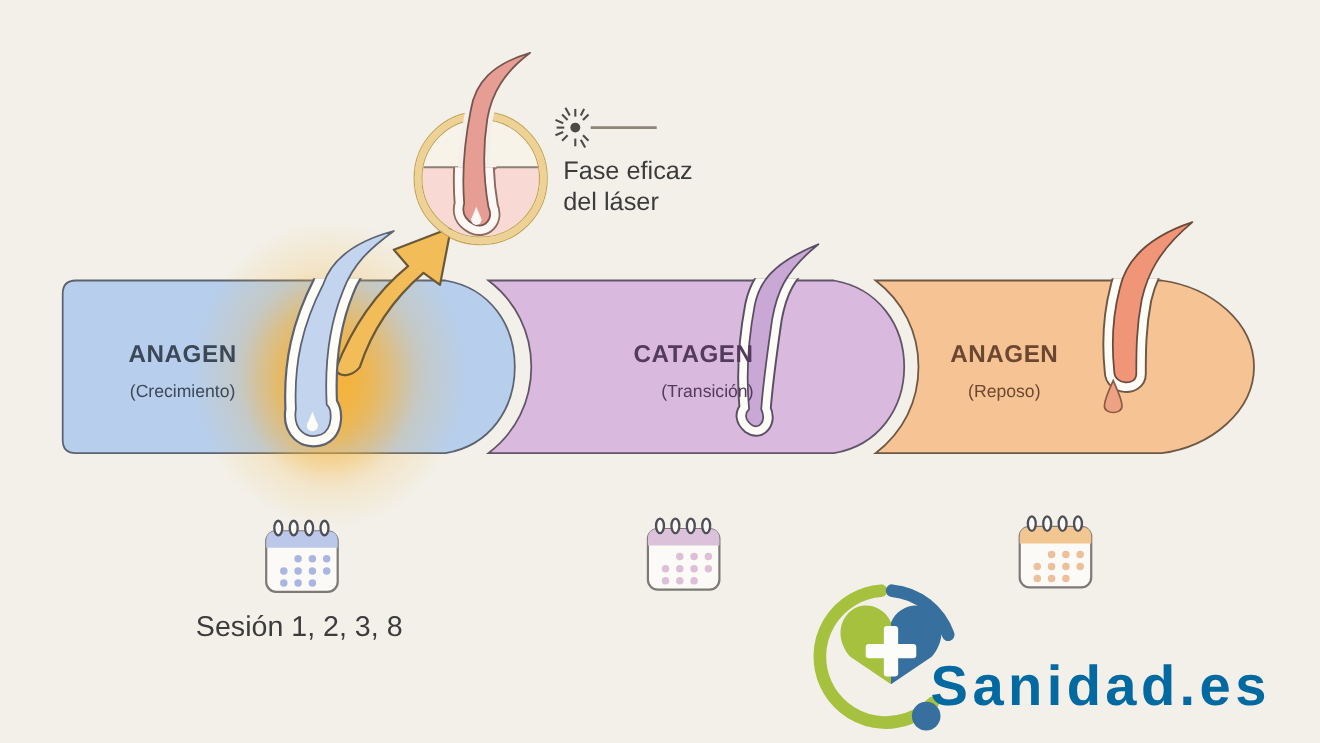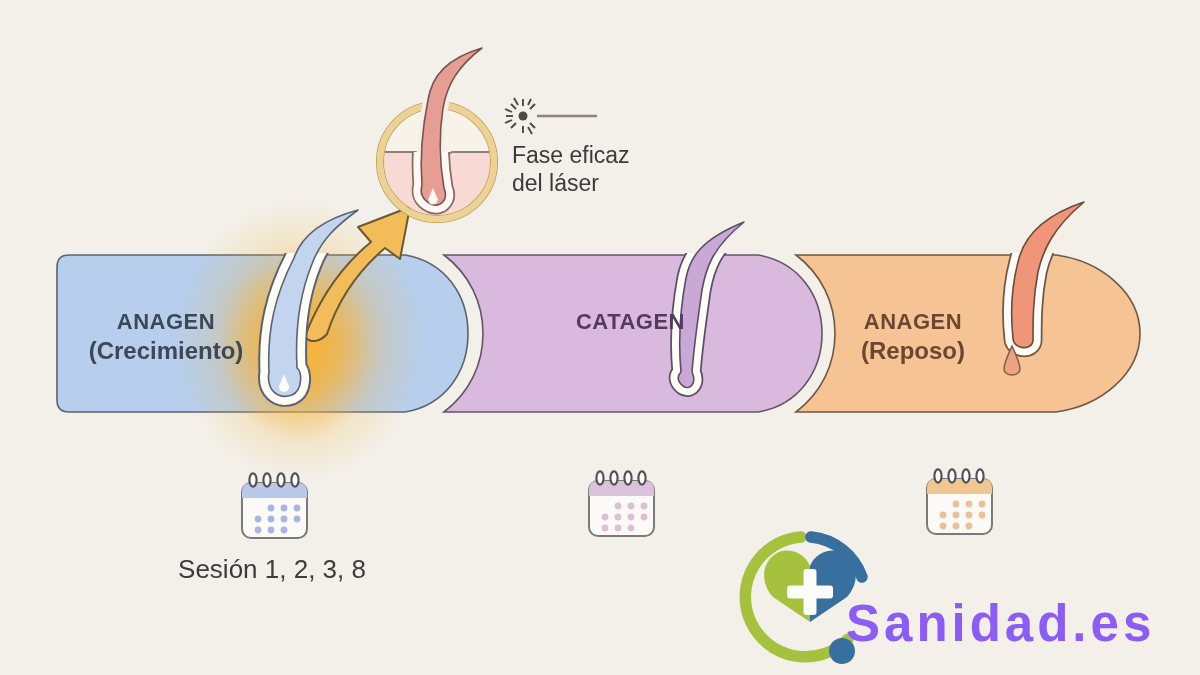--- a/index.html
+++ b/index.html
@@ -2,29 +2,29 @@
 <html><head>
 <meta charset="utf-8">
 <style>
   html,body{margin:0;padding:0;}
   body{width:1200px;height:675px;position:relative;overflow:hidden;
        background:#f2f0e9;font-family:"Liberation Sans",sans-serif;}
   .stage{position:absolute;inset:0;width:1200px;height:605px;border-radius:30px;}
   svg{position:absolute;left:0;top:0;}
   .label{position:absolute;text-align:center;}
   .phase-title{font-size:22px;font-weight:700;line-height:1.2;letter-spacing:.5px;}
-  .phase-sub{font-size:24px;font-weight:700;line-height:1.2;margin-top:2px;}
+  .phase-sub{font-size:16px;font-weight:400;line-height:1.2;margin-top:12px;}
   .phase-anagen{color:#3c4757;}
   .phase-catagen{color:#533a5e;text-align:right;}
   .phase-telogen{color:#6b4732;}
   .laser-note{position:absolute;left:512px;top:141px;text-align:left;color:#3b3b3b;
               font-size:23px;line-height:28px;}
   .session-caption{position:absolute;left:152px;top:554px;width:240px;text-align:center;
                    color:#3c3c3c;font-size:26px;}
-  .wordmark{position:absolute;left:846px;top:594px;color:#8b5cf6;font-size:51px;
+  .wordmark{position:absolute;left:846px;top:594px;color:#0369a1;font-size:51px;
             font-weight:700;letter-spacing:4px;white-space:nowrap;}
 </style>
 </head>
 <body>
 
 <div class="stage">
 
 <svg width="1200" height="675" viewBox="0 0 1200 675">
   <defs>
     <radialGradient id="glow" cx="50%" cy="50%" r="50%">
@@ -220,20 +220,21 @@
   <div>del láser</div>
 </div>
 
 <div class="label phase-anagen" style="left:56px;top:309px;width:220px;">
   <div class="phase-title">ANAGEN</div>
   <div class="phase-sub">(Crecimiento)</div>
 </div>
 
 <div class="label phase-catagen" style="left:465px;top:309px;width:220px;">
   <div class="phase-title">CATAGEN</div>
+  <div class="phase-sub">(Transición)</div>
 </div>
 
 <div class="label phase-telogen" style="left:803px;top:309px;width:220px;">
   <div class="phase-title">ANAGEN</div>
   <div class="phase-sub">(Reposo)</div>
 </div>
 
 <div class="session-caption">Sesión 1, 2, 3, 8</div>
 
 <div class="wordmark">Sanidad.es</div>

